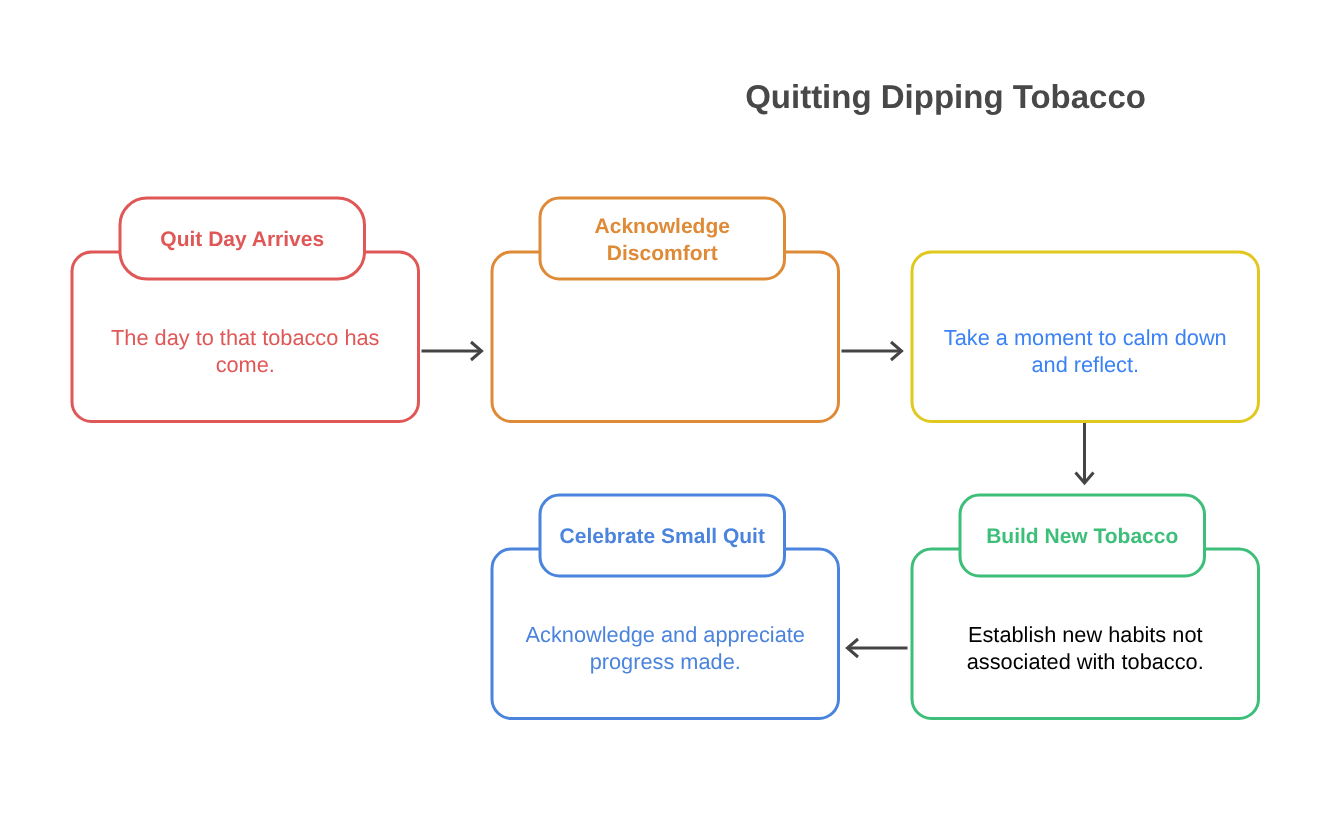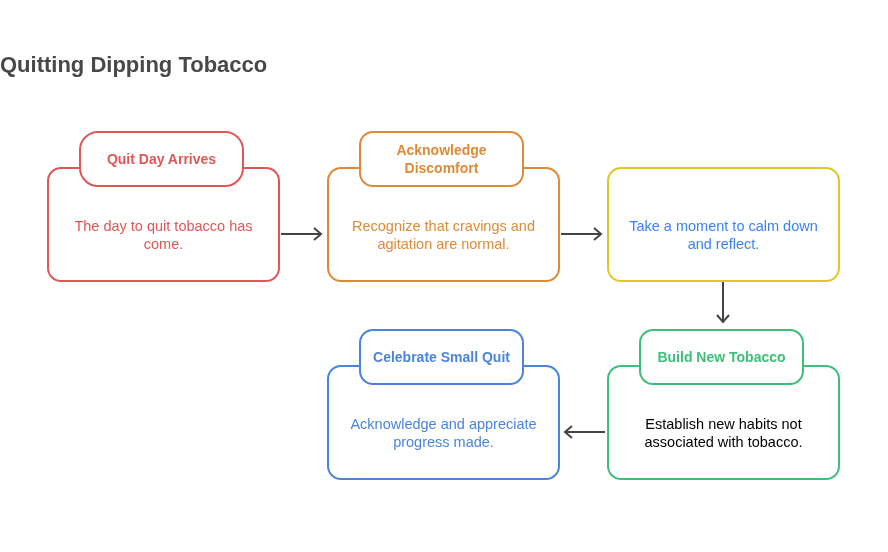--- a/index.html
+++ b/index.html
@@ -1,38 +1,37 @@
 <!DOCTYPE html>
 <html><head>
 <meta charset="utf-8">
 <style>
   html, body { margin: 0; padding: 0; background: #ffffff; }
   body { width: 888px; height: 552px; position: relative; overflow: hidden; font-family: "Liberation Sans", sans-serif; }
-  .title { position: absolute; left: 0; width: 764px; top: 52px; text-align: left; font-size: 22px; font-weight: bold; color: #484848; font-family: "Liberation Sans", sans-serif; }
+  .title { position: absolute; left: 0; width: 764px; top: 52px; text-align: right; font-size: 22px; font-weight: bold; color: #484848; font-family: "Liberation Sans", sans-serif; }
   .step { position: absolute; width: 233px; height: 150px; }
   .body-box { position: absolute; left: 0; top: 36px; width: 229px; height: 111px; border: 2px solid; border-radius: 14px; background: #fff; box-sizing: content-box; }
   .head-box { position: absolute; left: 32px; top: 0; width: 165px; height: 56px; border: 2px solid; border-radius: 14px; background: #fff; display: flex; align-items: center; justify-content: center; text-align: center; font-weight: bold; font-size: 14px; line-height: 18px; padding: 0 6px; box-sizing: border-box; }
   .desc { position: absolute; left: 10px; right: 10px; top: 84px; height: 40px; display: flex; align-items: center; justify-content: center; text-align: center; font-size: 14.5px; line-height: 18px; }
   svg.arrows { position: absolute; left: 0; top: 0; width: 888px; height: 552px; pointer-events: none; }
 </style>
 </head>
 <body>
 
 <div class="title">Quitting Dipping Tobacco</div>
 
 <div class="step" style="left:47px; top:131px;">
   <div class="body-box" style="border-color: rgb(224, 87, 87);"></div>
   <div class="head-box" style="border-color: rgb(224, 87, 87); color: rgb(224, 87, 87); border-radius: 19px;">Quit Day Arrives</div>
-  <div class="desc" style="color: rgb(224, 87, 87);">The day to quit tobacco has come.</div>
+  <div class="desc" style="color: rgb(224, 87, 87);">The day to that tobacco has come.</div>
 </div>
 
 <div class="step" style="left:327px; top:131px;">
   <div class="body-box" style="border-color: rgb(222, 138, 54);"></div>
   <div class="head-box" style="border-color: rgb(222, 138, 54); color: rgb(222, 138, 54);">Acknowledge Discomfort</div>
-  <div class="desc" style="color: rgb(222, 138, 54);">Recognize that cravings and agitation are normal.</div>
 </div>
 
 <div class="step" style="left:607px; top:131px;">
   <div class="body-box" style="border-color: rgb(224, 200, 30);"></div>
   <div class="desc" style="color: #3b82f6;">Take a moment to calm down and reflect.</div>
 </div>
 
 <div class="step" style="left:607px; top:329px;">
   <div class="body-box" style="border-color: rgb(61, 191, 122);"></div>
   <div class="head-box" style="border-color: rgb(61, 191, 122); color: rgb(61, 191, 122);">Build New Tobacco</div>

